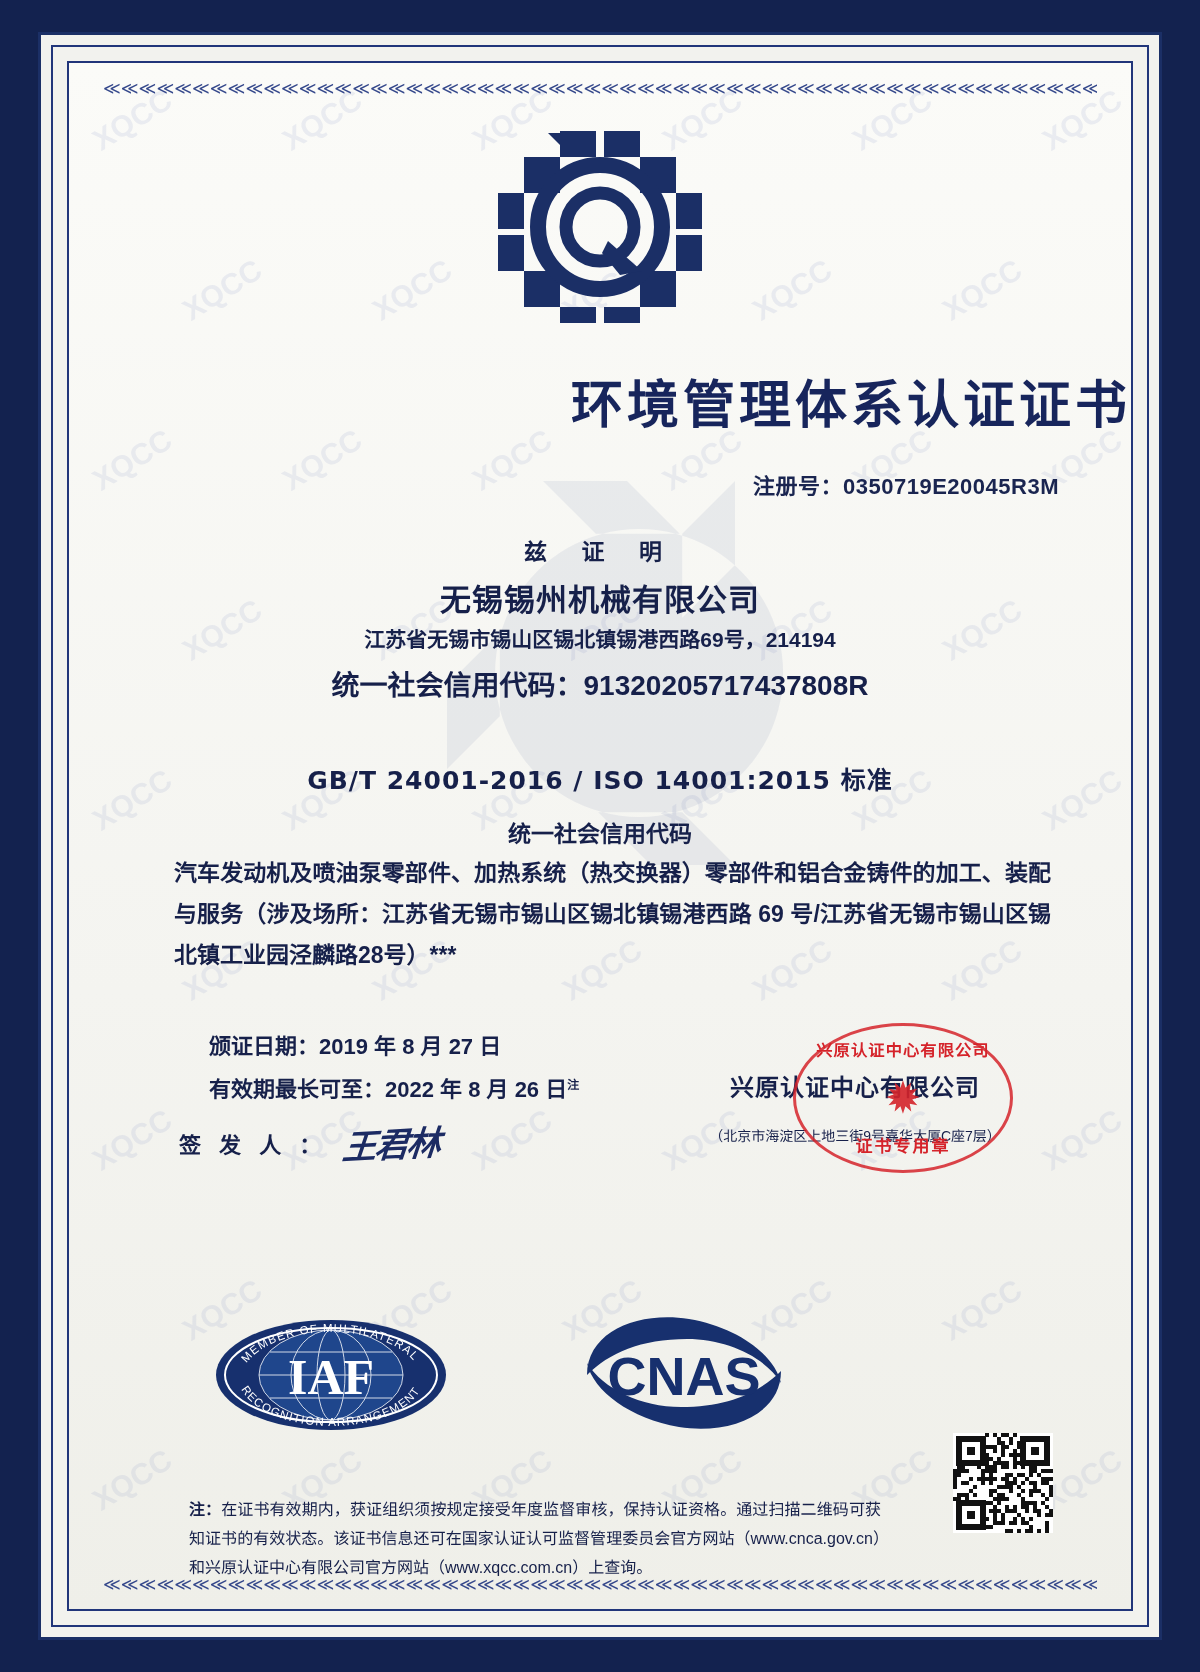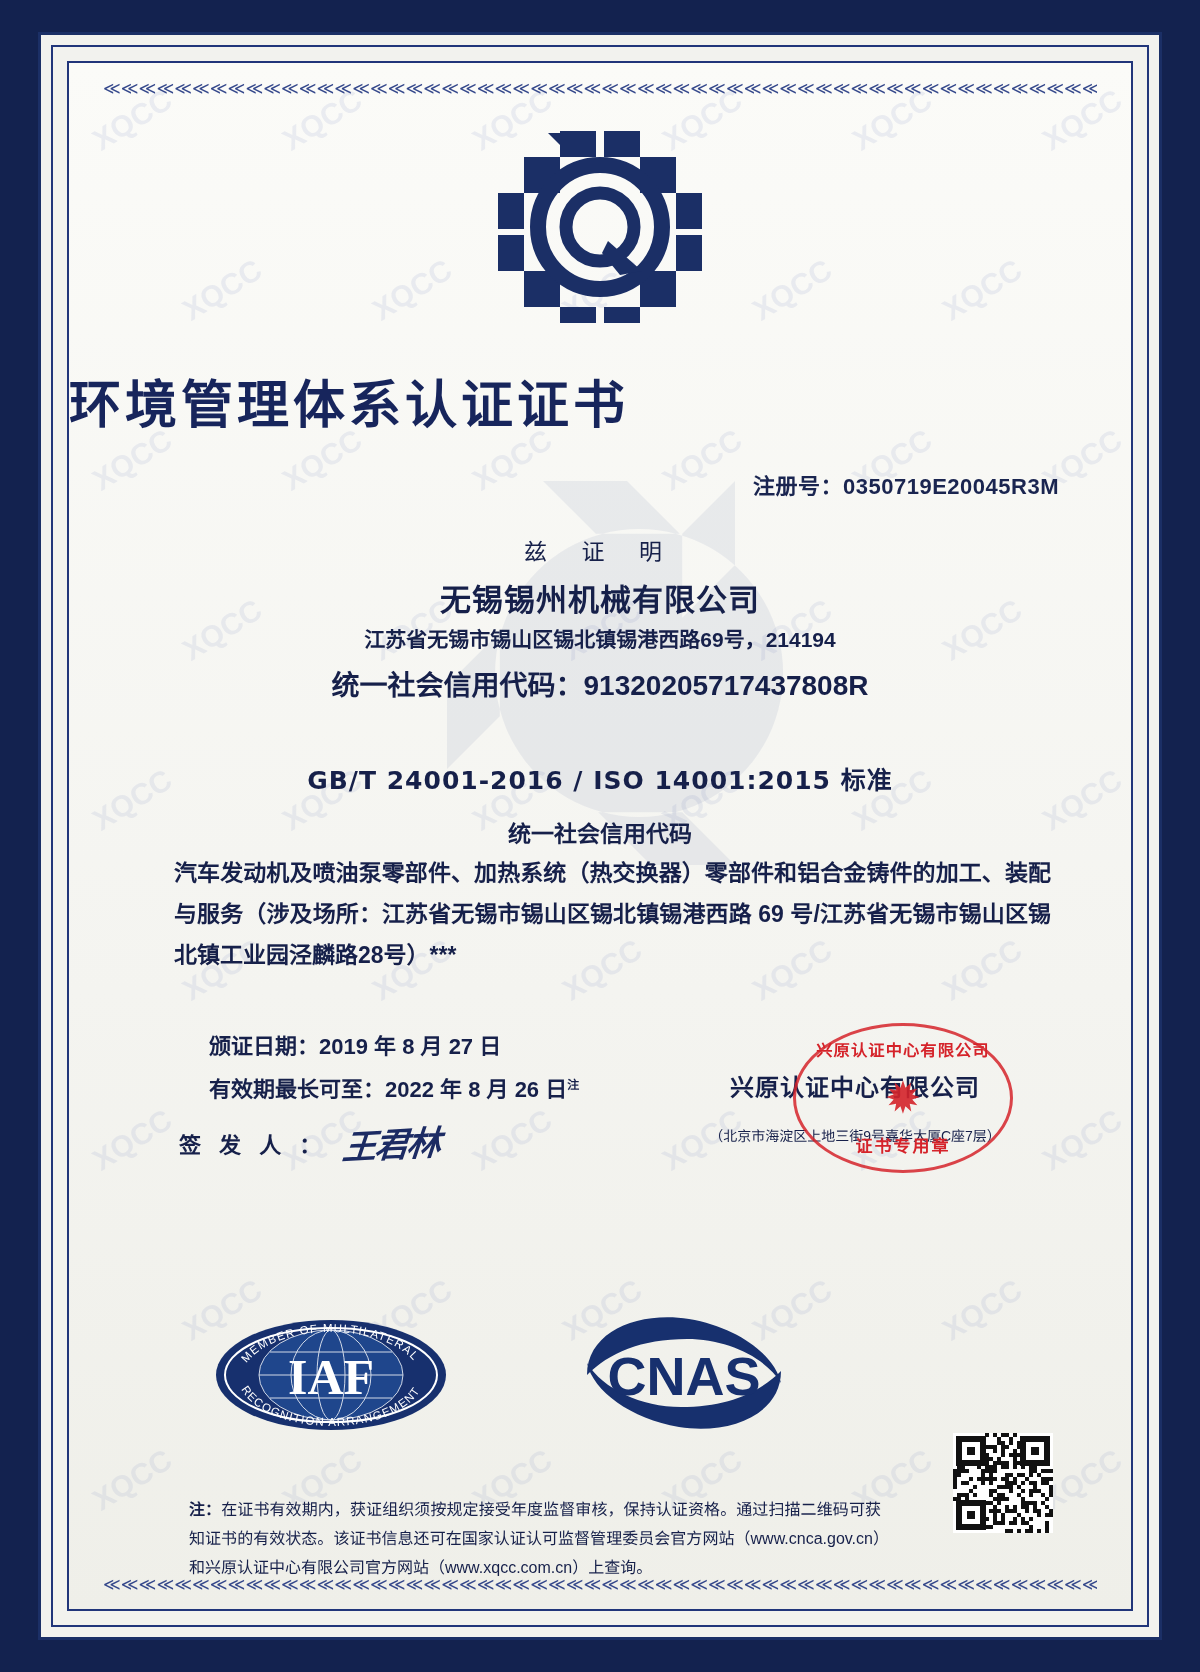--- a/index.html
+++ b/index.html
@@ -47,32 +47,32 @@
   .ghost-logo{
     position:absolute;left:330px;top:330px;width:480px;height:560px;
     opacity:.07;pointer-events:none;
   }
 
   .content{position:absolute;left:0;right:0;top:0;bottom:0;}
 
   .logo-wrap{position:absolute;left:0;right:0;top:60px;text-align:center;}
 
   .title{
-    position:absolute;left:0;right:0;top:300px;text-align:left;
+    position:absolute;left:8px;right:0;top:300px;text-align:right;
     font-size:52px;font-weight:bold;color:#17255c;letter-spacing:4px;
     font-family:Liberation Mono, monospace;
   }
   .regno{
     position:absolute;right:72px;top:405px;
     font-size:22px;font-weight:bold;color:#1a2550;letter-spacing:.5px;
   }
   .center-line{
     position:absolute;left:0;right:0;text-align:center;color:#16204a;
   }
-  .l-hereby{top:470px;font-size:23px;letter-spacing:14px;font-weight:normal;}
+  .l-hereby{top:470px;font-size:23px;letter-spacing:14px;font-weight:bold;}
   .l-company{top:512px;font-size:31px;font-weight:bold;letter-spacing:1px;}
   .l-addr{top:560px;font-size:21px;font-weight:bold;}
   .l-credit{top:600px;font-size:28px;font-weight:bold;}
   .l-conform{top:655px;font-size:23px;letter-spacing:9px;font-weight:bold;}
   .l-standard{top:697px;font-size:25px;font-weight:bold;letter-spacing:1px;
     font-family:"DejaVu Sans","Liberation Sans",sans-serif;}
   .l-scopehead{top:752px;font-size:23px;font-weight:bold;}
 
   .scope{
     position:absolute;left:105px;right:80px;top:790px;

